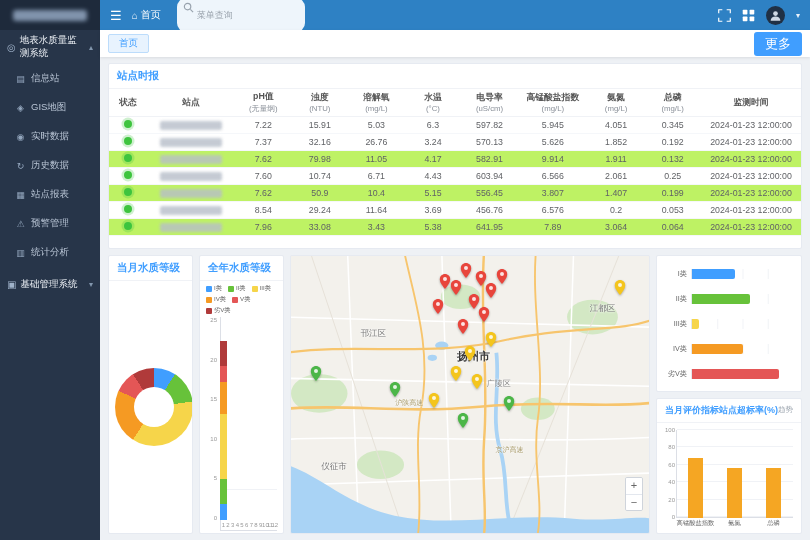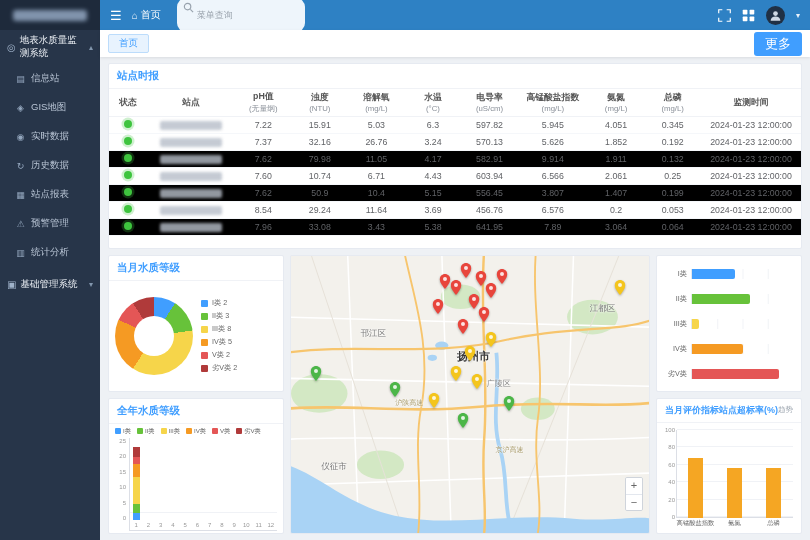--- a/index.html
+++ b/index.html
@@ -40,31 +40,31 @@
   .panel{background:#fff;border:1px solid #e6eaf1;border-radius:2px;overflow:hidden;display:flex;flex-direction:column;}
   .panel-title{font-size:10.5px;font-weight:bold;color:#409eff;padding:5px 8px;border-bottom:1px solid #f0f2f6;display:flex;align-items:center;flex-shrink:0;}
   .corner-label{margin-left:auto;font-size:7.5px;color:#9aa3ad;font-weight:normal;cursor:pointer;}
 
   
   .table-panel{height:186px;}
   table{width:100%;border-collapse:collapse;font-size:8.8px;color:#606266;table-layout:fixed;}
   thead th{font-size:8.8px;color:#555;padding:2px 1px;font-weight:bold;border-bottom:1px solid #f0f2f6;}
   thead .unit{font-size:7.8px;color:#8a9099;font-weight:normal;}
   tbody td{padding:3px 1px;text-align:center;border-bottom:1px solid #f5f7fa;}
-  tbody tr:nth-child(2n+3){background:#000000;}
+  tbody tr:nth-child(2n+3){background:#bef264;}
   th:nth-child(1),td:nth-child(1){width:38px;}
   th:nth-child(2),td:nth-child(2){width:88px;}
   th:nth-child(8),td:nth-child(8){width:70px;}
   th:nth-child(11),td:nth-child(11){width:100px;}
   .dot{display:inline-block;width:8px;height:8px;border-radius:50%;background:#3ec43e;box-shadow:0 0 0 2.5px rgba(62,196,62,.25);}
   .blurred-name{width:62px;height:9px;margin:0 auto;background:#b7bec9;border-radius:2px;filter:blur(1.6px);opacity:.8;}
 
   
   .dash-row{flex:1;display:flex;gap:6px;min-height:0;}
-  .col-left{width:176px;display:flex;flex-direction:column;gap:6px;flex-shrink:0;}
+  .col-left{width:176px;display:flex;flex-direction:row;gap:6px;flex-shrink:0;}
   .col-right{width:146px;display:flex;flex-direction:column;gap:6px;flex-shrink:0;}
   .col-left .panel,.col-right .panel{flex:1;min-height:0;}
 
   
   .donut-wrap{flex:1;display:flex;align-items:center;padding:4px 6px;gap:8px;}
   .donut{width:78px;height:78px;border-radius:50%;position:relative;flex-shrink:0;}
   .donut::after{content:"";position:absolute;left:19px;top:19px;width:40px;height:40px;border-radius:50%;background:#fff;}
   .legend{list-style:none;font-size:7.2px;color:#666;display:flex;flex-direction:column;gap:3px;}
   .legend li{display:flex;align-items:center;gap:4px;white-space:nowrap;}
   .legend .sw,.aleg-item .sw{display:inline-block;width:7px;height:7px;border-radius:1px;flex-shrink:0;}

